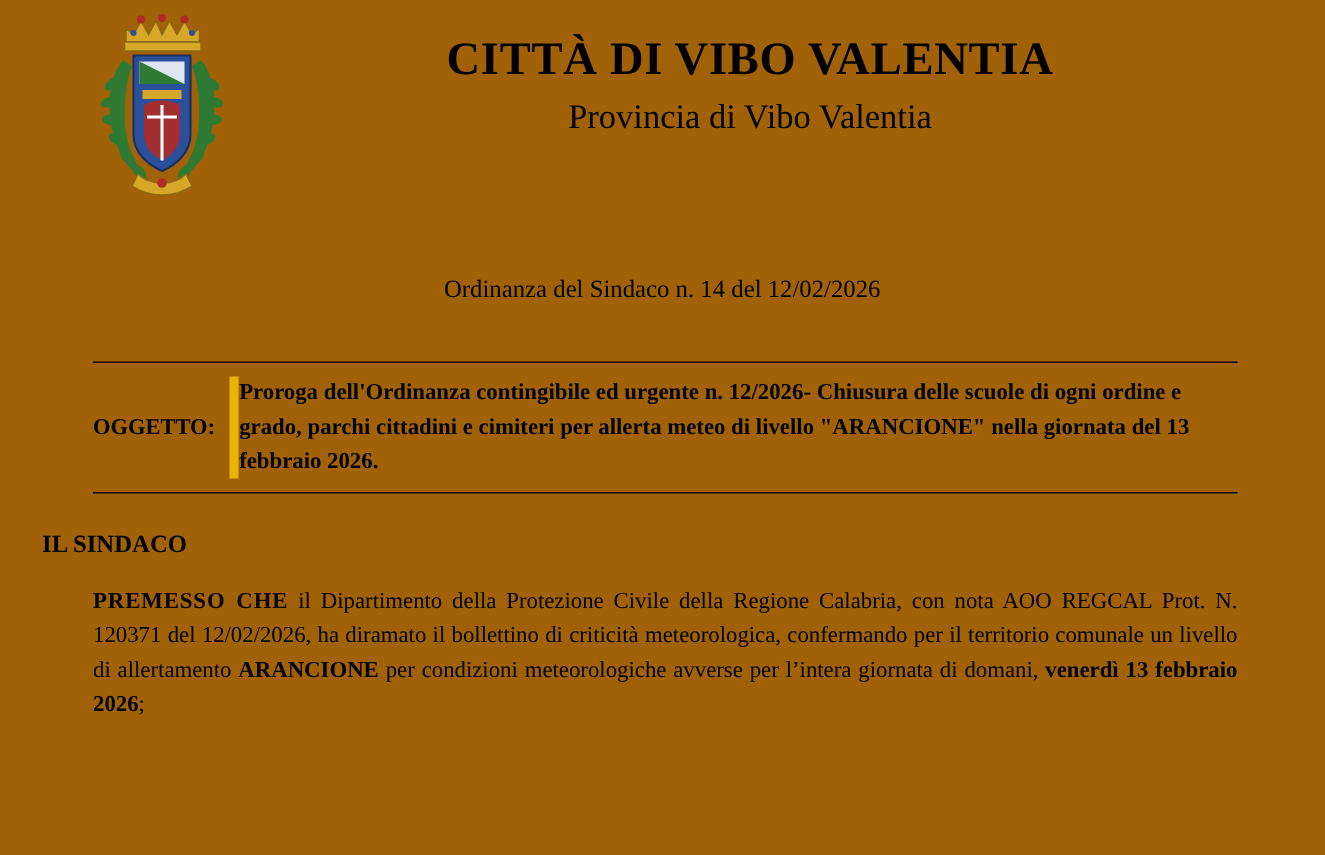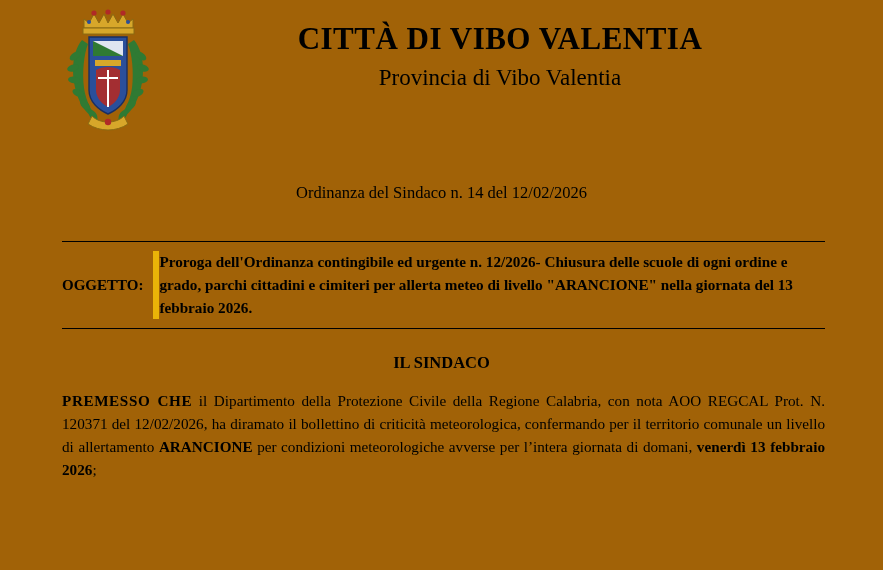--- a/index.html
+++ b/index.html
@@ -88,24 +88,24 @@
     flex: 1 1 auto;
     font-size: 15.2px;
     font-weight: bold;
     line-height: 1.50;
     border-left: 6px solid #eab308;
     min-height: 62px;
   }
 
   
   .il-sindaco {
-    text-align: center;
     font-size: 16.5px;
     font-weight: bold;
     margin-top: 24px;
+    padding-left: 28px;
   }
   .body {
     padding: 0 58px 0 62px;
     margin-top: 10px;
   }
   .para {
     font-size: 15.2px;
     line-height: 1.52;
     text-align: justify;
     margin-bottom: 17px;

